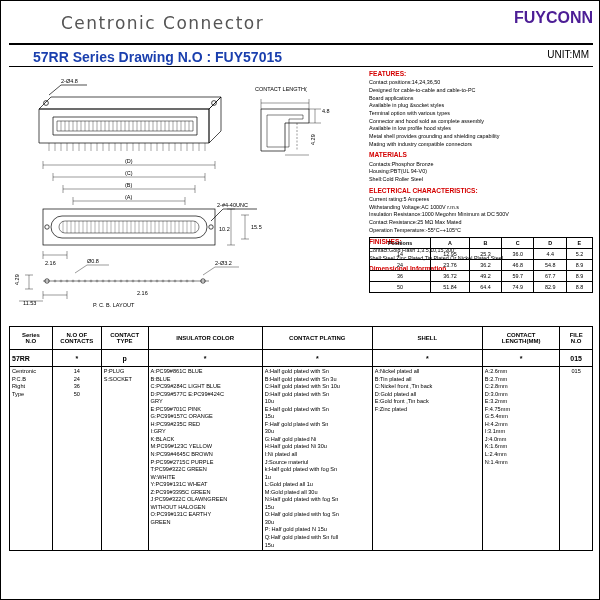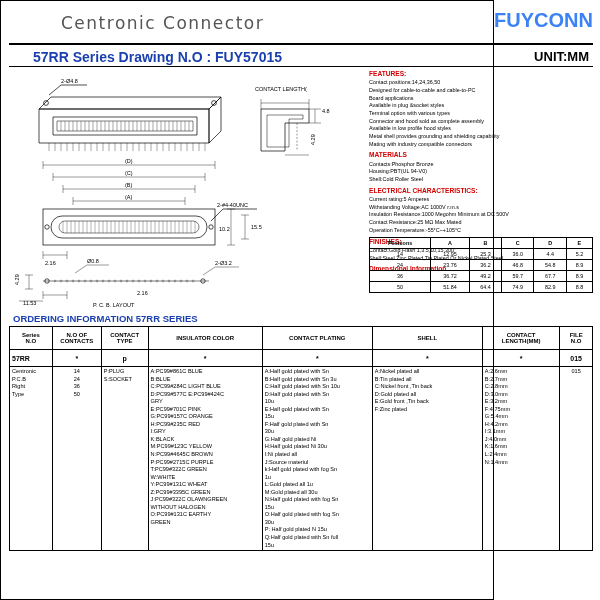--- a/index.html
+++ b/index.html
@@ -5,52 +5,52 @@
   html,body{margin:0;padding:0;}
   body{
     width:600px;height:600px;
     background:#ffffff;
     font-family:"Liberation Sans", sans-serif;
     color:#000;
     overflow:hidden;
   }
   .page{
     position:relative;
-    width:494px;height:600px;
+    width:600px;height:600px;
     box-sizing:border-box;
     border:1px solid #000;
     padding:0;
   }
   
   .header{
     position:absolute;left:8px;top:8px;width:584px;height:34px;
   }
   .header-title{
     position:absolute;left:52px;top:4px;
     font-size:17px;letter-spacing:1.5px;color:#555;
     font-family:"DejaVu Sans", sans-serif;
   }
   .brand{
     position:absolute;right:0;top:0;
-    font-size:20px;font-weight:bold;color:#3b82f6;
+    font-size:16px;font-weight:bold;color:#4c1d95;
     letter-spacing:0px;
     font-family:"Liberation Sans", sans-serif;
   }
   .hr-main{
     position:absolute;left:8px;top:42px;width:584px;height:2px;background:#000;
   }
   
   .series-line{
     position:absolute;left:10px;top:48px;width:580px;height:16px;
   }
   .series-label{
     position:absolute;left:22px;top:0;font-size:14px;font-weight:bold;color:#1a3fae;
   }
   .unit-label{
-    position:absolute;right:2px;top:0;font-size:13px;font-weight:bold;color:#000;
+    position:absolute;right:2px;top:0;font-size:10px;font-weight:normal;color:#000;
   }
   .hr-sub{
     position:absolute;left:8px;top:65px;width:584px;height:1px;background:#000;
   }
   
   .drawing{
     position:absolute;left:8px;top:68px;width:352px;height:240px;
   }
   .drawing svg{display:block;}
   
@@ -423,21 +423,20 @@
       <td class="pos">50</td>
       <td>51.84</td>
       <td>64.4</td>
       <td>74.9</td>
       <td>82.9</td>
       <td>8.8</td>
     </tr>
   </tbody>
     </table>
 
-  <div class="order-title">ORDERING INFORMATION 57RR SERIES</div>
 
   <table class="ordertable">
     <colgroup>
       <col style="width:42px">
         <col style="width:48px">
         <col style="width:46px">
       <col style="width:112px">
         <col style="width:108px">
         <col style="width:108px">
       <col style="width:76px">

